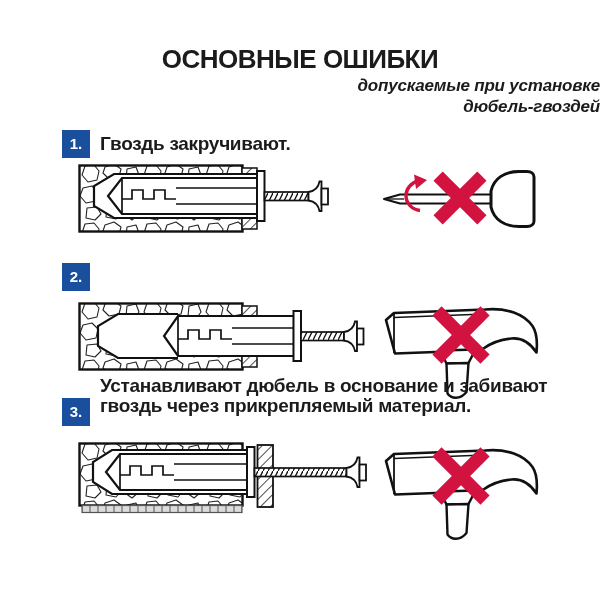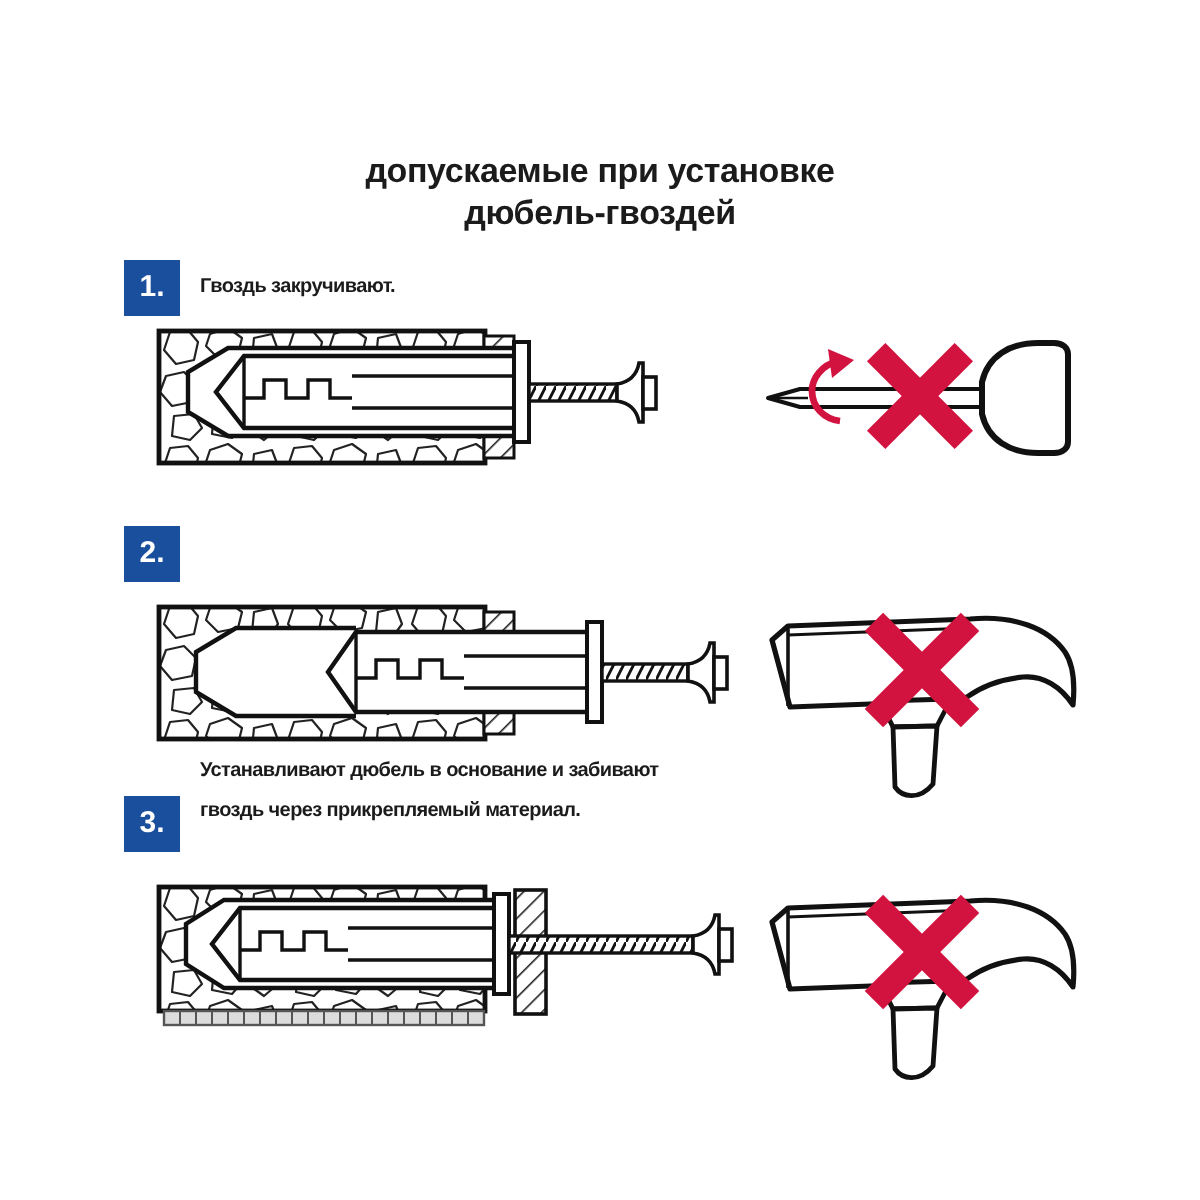--- a/index.html
+++ b/index.html
@@ -13,31 +13,31 @@
     position:relative;width:600px;height:600px;background:#ffffff;overflow:hidden;
     font-family:"Liberation Sans",sans-serif;color:var(--text-black);
   }
   .title{
     position:absolute;left:0;right:0;top:44px;margin:0;
     text-align:center;font-size:26px;font-weight:800;letter-spacing:-0.5px;
     color:var(--text-black);white-space:pre;
   }
   .subtitle{
     position:absolute;left:0;right:0;top:75px;
-    text-align:center;font-size:17px;font-weight:700;line-height:21px;
-    letter-spacing:-0.2px;white-space:pre-line;color:var(--text-black);
+    text-align:right;font-size:17px;font-weight:700;line-height:21px;
+    letter-spacing:-0.2px;white-space:pre-line;color:var(--text-black);font-style:italic;
   }
   .badge{
     position:absolute;left:62px;width:28px;height:28px;
     background:var(--badge-blue);color:#ffffff;
     font-size:15px;font-weight:700;line-height:28px;text-align:center;
   }
   .row-text{
     position:absolute;left:100px;
-    font-size:10px;font-weight:700;line-height:19.5px;letter-spacing:-0.3px;
+    font-size:19px;font-weight:700;line-height:19.5px;letter-spacing:-0.3px;
     white-space:pre-line;color:var(--text-black);
   }
   svg{position:absolute;display:block;}
   .red-fill{fill:var(--prohibition-red);}
   .red-stroke{stroke:var(--prohibition-red);}
 </style>
 </head>
 <body>
 
 <div class="canvas">
@@ -66,20 +66,21 @@
         <rect width="5" height="10" fill="#ffffff"></rect>
         <path d="M0,10 L5,0" stroke="#111111" stroke-width="1.4" fill="none"></path>
       </pattern>
       <pattern id="ticks" width="8" height="8" patternUnits="userSpaceOnUse">
         <rect width="8" height="8" fill="#dcdcdc"></rect>
         <line x1="4" y1="0" x2="4" y2="8" stroke="#555555" stroke-width="1"></line>
       </pattern>
     </defs>
   </svg>
 
+  <h1 class="title">ОСНОВНЫЕ ОШИБКИ</h1>
   <div class="subtitle">допускаемые при установке
 дюбель-гвоздей</div>
 
   <div class="badge" style="top:130px">1.</div>
   <div class="row-text" style="top:134px">Гвоздь закручивают.</div>
 
   <svg style="left:78px;top:163px" width="255" height="72" viewBox="0 0 255 72">
     <rect x="1.5" y="2.5" width="163" height="66" fill="url(#stones)" stroke="#111" stroke-width="2.4"></rect>
     <rect x="164" y="5" width="15" height="61" fill="url(#hatch)" stroke="#111" stroke-width="1.5"></rect>
     <path d="M180,11 L36,11 L16,23 L16,43 L36,55 L180,55" fill="#fff" stroke="#111" stroke-width="2.2"></path>

